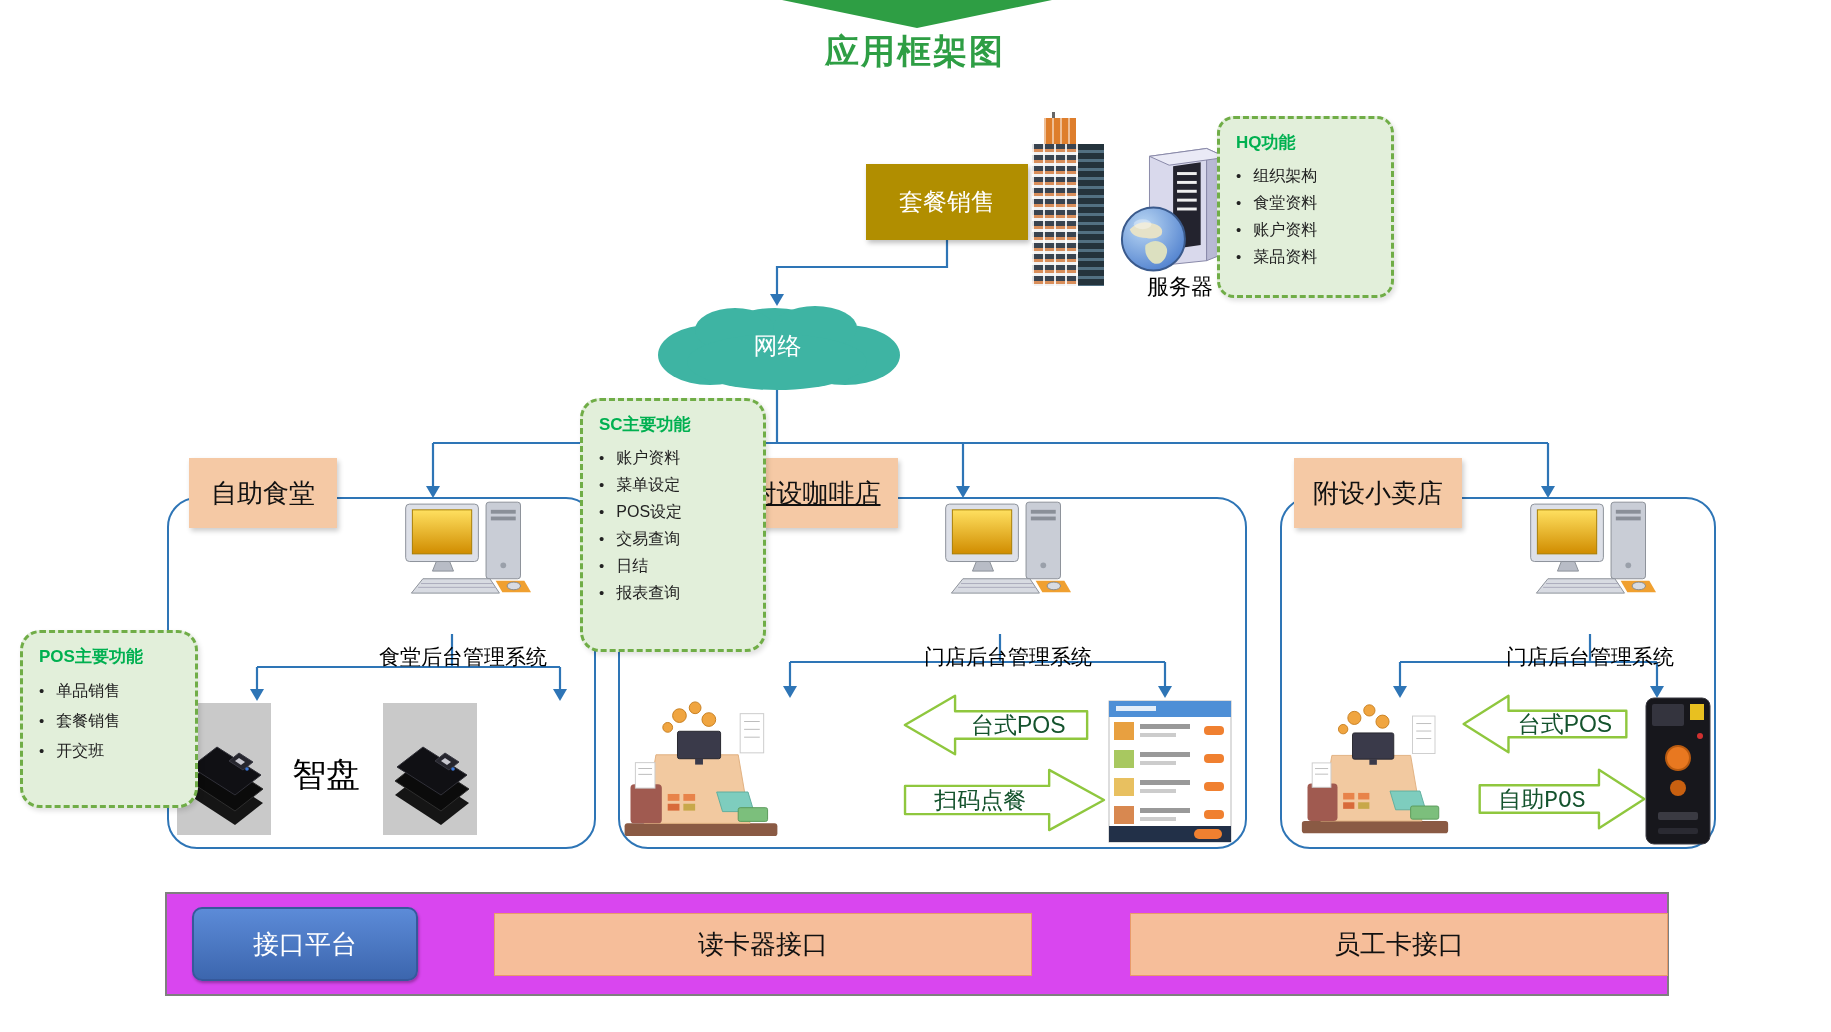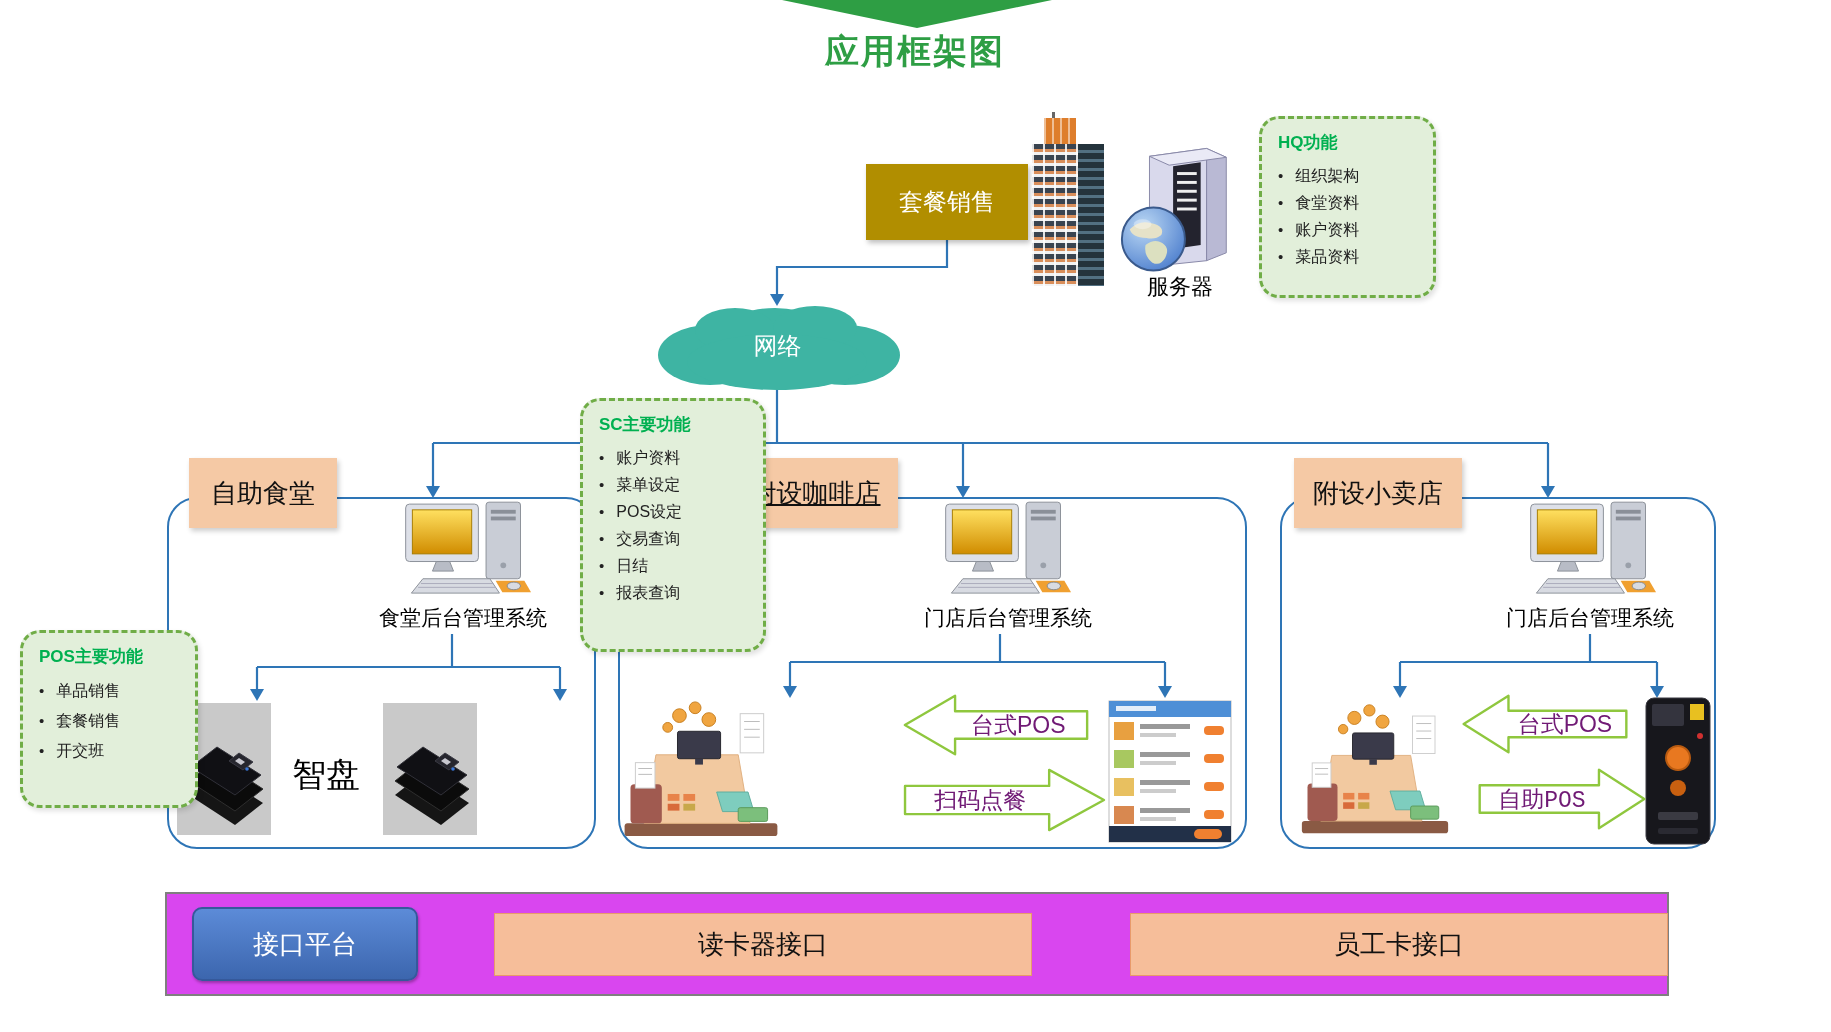--- a/index.html
+++ b/index.html
@@ -32,21 +32,21 @@
   #server { left:1116px; top:142px; width:128px; height:134px; z-index:2; }
   #server-label { left:1118px; top:272px; width:124px; height:30px; z-index:2; font-size:22px; color:#000; }
 
   
   .green-panel { background:#E2EFDA; border:3px dashed #70AD47; border-radius:20px;
                  z-index:6; box-shadow:2px 3px 5px rgba(0,0,0,.12); }
   .gp-title { color:#00B050; font-weight:bold; font-size:17px; padding:12px 0 0 16px; }
   .gp-list  { margin:8px 0 0; padding:0 4px 0 16px; list-style:none; }
   .gp-list li { font-size:16px; color:#222; line-height:27px; white-space:nowrap; }
   .gp-list li::before { content:"•"; margin-right:12px; font-size:15px; color:#222; }
-  #hq-panel  { left:1259px; top:116px; width:171px; height:176px; }
+  #hq-panel  { left:1217px; top:116px; width:171px; height:176px;border-radius:17px; }
   #sc-panel  { left:556px;  top:398px; width:180px; height:248px;margin-left:24px; }
   #pos-panel { left:20px;   top:630px; width:172px; height:172px; }
   #pos-panel .gp-list li { line-height:30px; }
 
   
   #cloud { left:640px; top:300px; width:275px; height:92px; z-index:2; }
   #cloud svg { position:absolute; inset:0; }
   #cloud .cloud-text { position:absolute; inset:0; display:flex; align-items:center; justify-content:center;
                        color:#FFF; font-size:24px; }
 
@@ -66,21 +66,21 @@
             box-shadow:2px 3px 5px rgba(0,0,0,.2); }
   #label-canteen { left:189px;  top:458px; width:148px; height:70px; }
   #label-cafe    { left:733px;  top:458px; width:165px; height:70px;text-decoration:underline; }
   #label-shop    { left:1294px; top:458px; width:168px; height:70px; }
 
   
   .pc { z-index:2; }
   #pc-canteen { left:398px;  top:500px; width:134px; height:102px; }
   #pc-cafe    { left:938px;  top:500px; width:134px; height:102px; }
   #pc-shop    { left:1523px; top:500px; width:134px; height:102px; }
-  .syslabel { font-size:21px; color:#000; z-index:3; }
+  .syslabel { font-size:21px; color:#000; z-index:3;margin-top:39px; }
   #sys-canteen { left:355px;  top:604px; width:216px; height:28px; }
   #sys-cafe    { left:900px;  top:604px; width:216px; height:28px; }
   #sys-shop    { left:1482px; top:604px; width:216px; height:28px; }
 
   
   .zp { z-index:2; }
   #zp1 { left:177px; top:703px; width:94px; height:132px; }
   #zp2 { left:383px; top:703px; width:94px; height:132px; }
   #zhipan-label { left:276px; top:750px; width:100px; height:50px; z-index:3;
                   font-size:34px; color:#000;font-family:Liberation Serif, serif; }
@@ -90,21 +90,21 @@
   #reg-shop { left:1300px; top:700px; width:150px; height:138px; z-index:2; }
   #phone    { left:1108px; top:700px; width:124px; height:143px; z-index:2; }
   #kiosk    { left:1644px; top:696px; width:68px;  height:150px; z-index:2; }
 
   
   .barrow { z-index:3; }
   .barrow svg { position:absolute; inset:0; width:100%; height:100%; }
   .barrow polygon { fill:#FFF; stroke:#8FC73E; stroke-width:2.4;
                     stroke-linejoin:round; vector-effect:non-scaling-stroke; }
   .atext { position:absolute; top:0; bottom:0; display:flex; align-items:center;
-           justify-content:center; font-size:23px; color:#701a75; white-space:nowrap; }
+           justify-content:center; font-size:23px; color:#14532d; white-space:nowrap; }
   .atext-l { left:26%; right:2%; }
   .atext-r { left:2%;  right:26%;font-family:Liberation Mono, monospace; }
   #arrow-cafe-1 { left:903px;  top:694px; width:186px; height:62px; }
   #arrow-cafe-2 { left:903px;  top:768px; width:203px; height:64px; }
   #arrow-shop-1 { left:1462px; top:694px; width:166px; height:60px; }
   #arrow-shop-2 { left:1478px; top:768px; width:168px; height:62px; }
 
   
   #footer-bar { left:165px; top:892px; width:1504px; height:104px; z-index:2;
                 background:#d946ef; border:2px solid #7F7F7F; box-sizing:border-box; }

